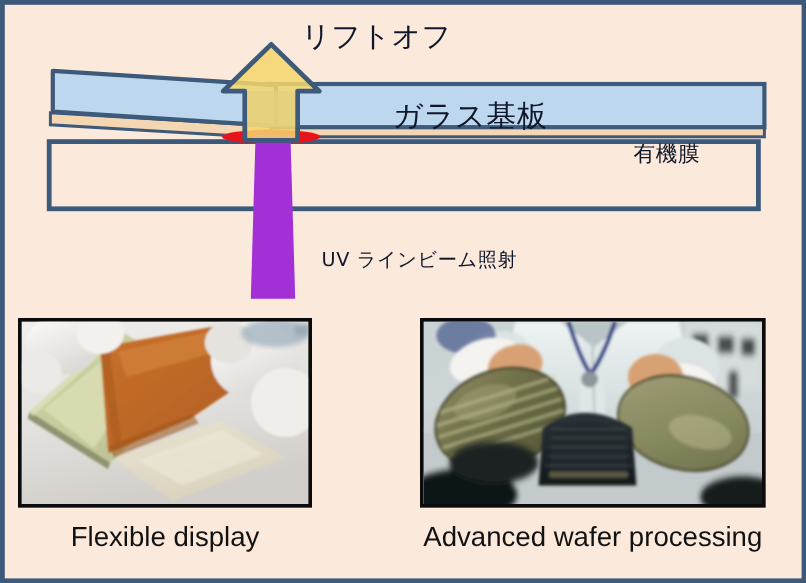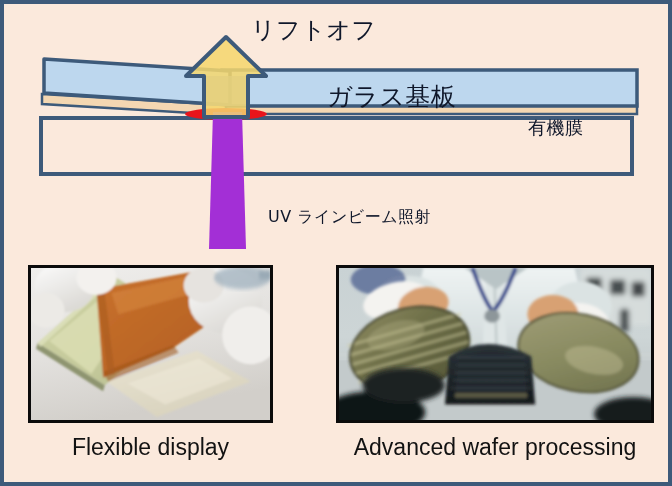--- a/index.html
+++ b/index.html
@@ -58,22 +58,22 @@
     font-size: 16px;
   }
 
   
   #panels {
     position: absolute;
     left: 0; top: 252px;
     width: 672px; height: 230px;
   }
   .panel { position: absolute; }
-  #panel-left  { left: 24px;  top: 9px; width: 245px; }
-  #panel-right { left: 332px; top: 9px; width: 318px; }
+  #panel-left  { left: 11px;  top: 9px; width: 245px; }
+  #panel-right { left: 346px; top: 9px; width: 288px; }
 
   .photo-frame {
     border: 3px solid #0b0b0b;
     box-sizing: border-box;
     overflow: hidden;
     position: relative;
     background: #b9b3ad;
   }
   #panel-left  .photo-frame { height: 158px; }
   #panel-right .photo-frame { height: 158px; }

